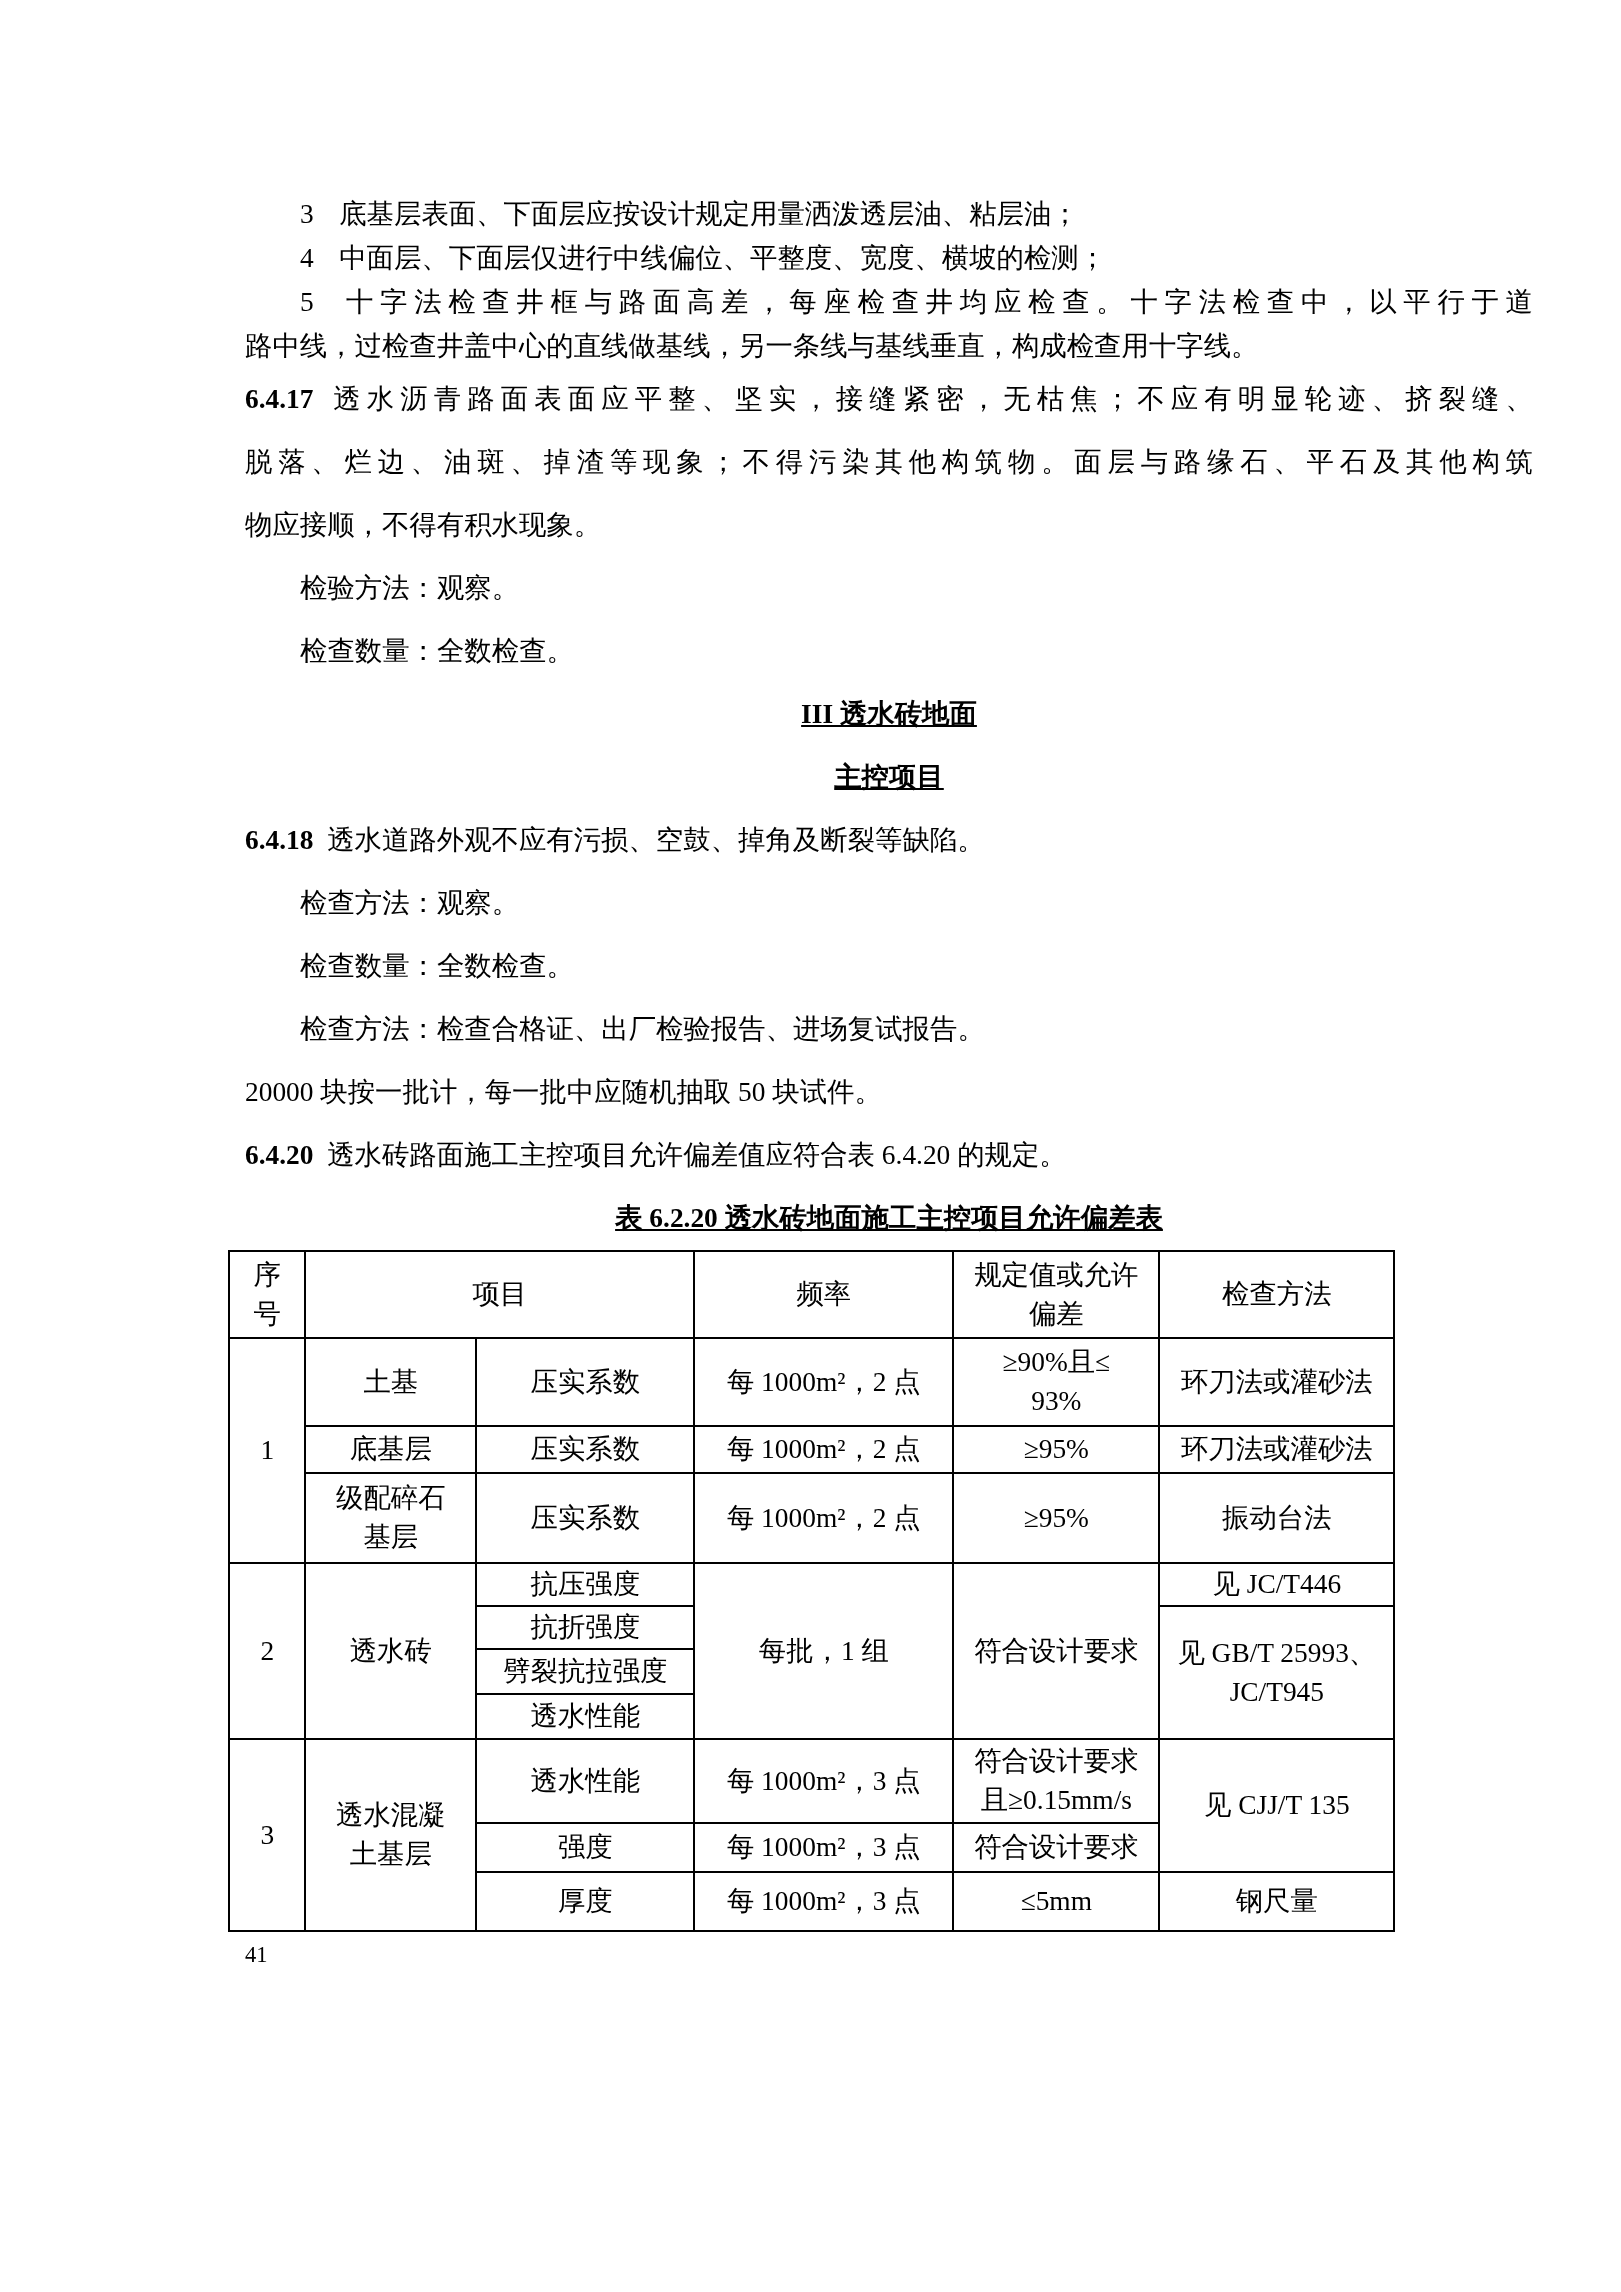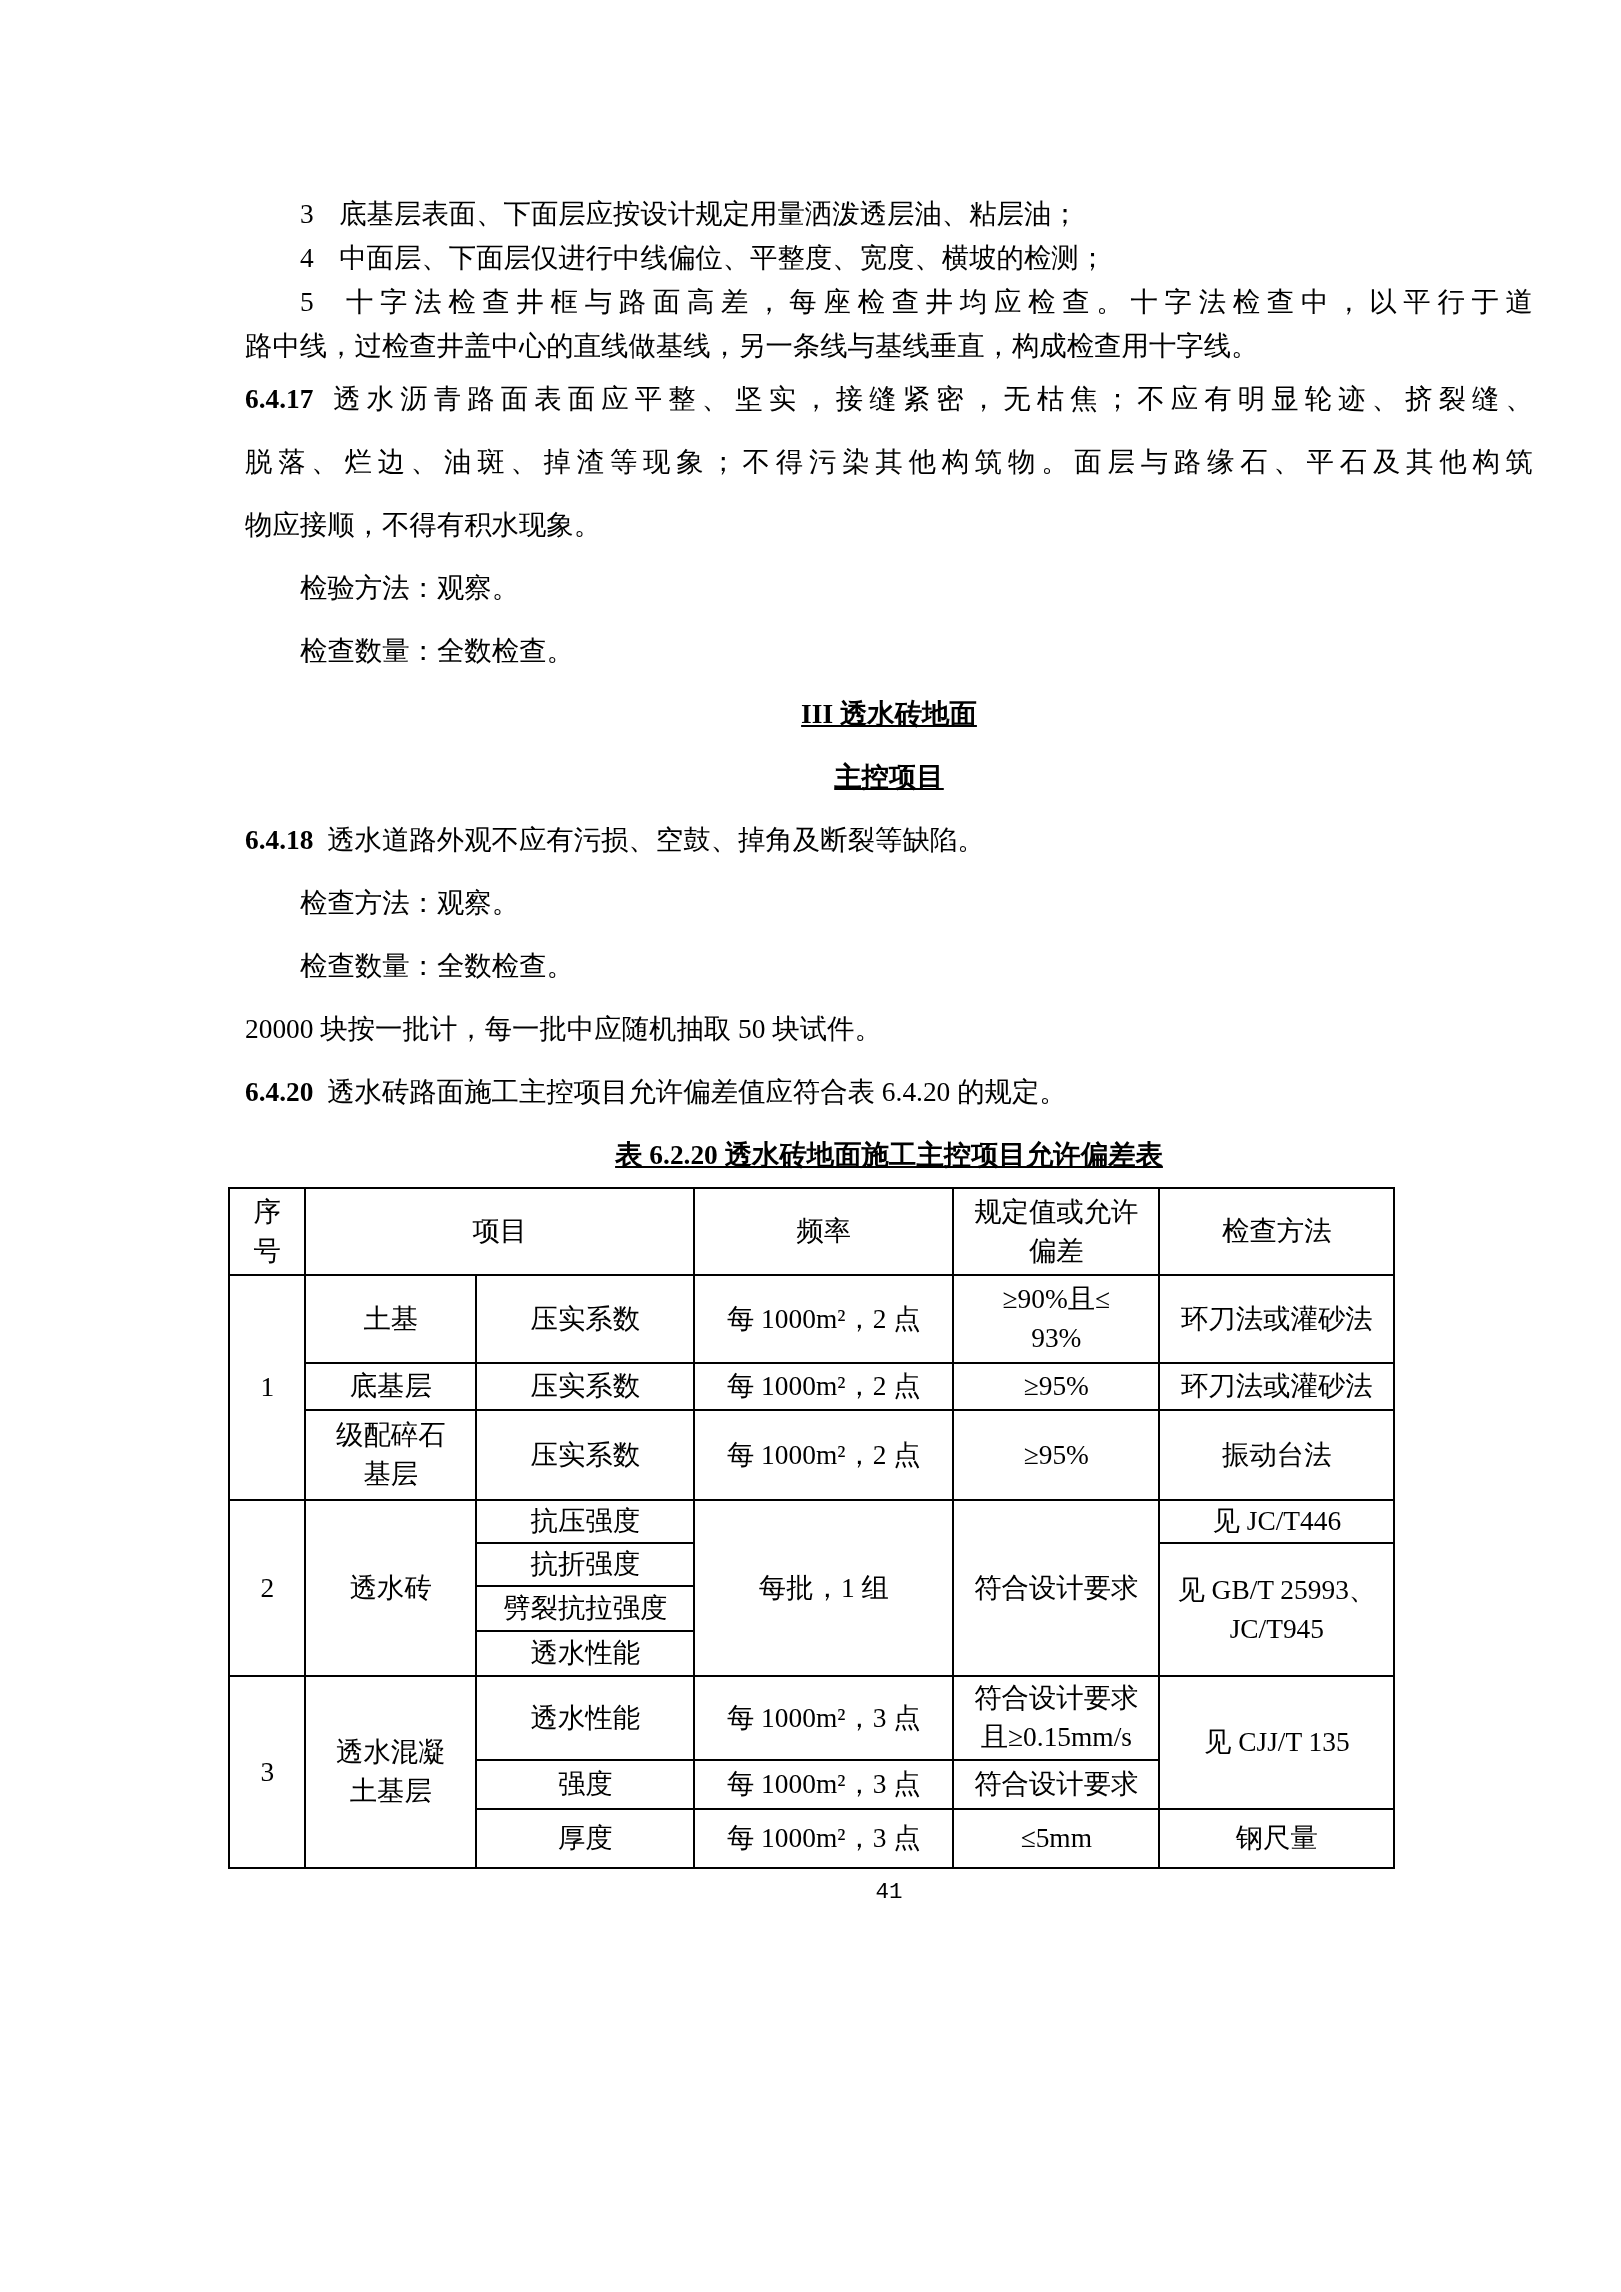--- a/index.html
+++ b/index.html
@@ -37,23 +37,23 @@
     line-height:39px;
     padding:0 3.9px;
     overflow:hidden;
   }
   td.pre{white-space:pre-line;}
   tr.h89{height:87px;} tr.h90{height:88px;} tr.h48{height:47px;}
   tr.h92{height:90px;} tr.h44{height:43px;} tr.h46{height:45px;}
   tr.h86{height:84px;} tr.h50{height:49px;} tr.h54{height:59px;}
   .pagenum{
     margin-top:9.8px;
-    text-align:center;
+    text-align:left;
     font-size:22.5px;
-    font-family:Liberation Mono, monospace;
+    font-family:Liberation Serif, serif;
   }
 </style>
 </head>
 <body>
 
 <div class="page">
 
   <div class="line l45 ind"><span class="item-num">3</span><span>底基层表面、下面层应按设计规定用量洒泼透层油、粘层油；</span></div>
   <div class="line l45 ind"><span class="item-num">4</span><span>中面层、下面层仅进行中线偏位、平整度、宽度、横坡的检测；</span></div>
   <div class="line l45 ind just"><span class="item-num">5</span><span>十字法检查井框与路面高差，每座检查井均应检查。十字法检查中，以平行于道</span></div>
@@ -65,20 +65,21 @@
   <div class="line l64 ind">检验方法：观察。</div>
   <div class="line l64 ind">检查数量：全数检查。</div>
 
   <div class="line l64 center bold">III 透水砖地面</div>
   <div class="line l64 center bold">主控项目</div>
 
   <div class="line l64"><span class="sec-num">6.4.18</span><span>透水道路外观不应有污损、空鼓、掉角及断裂等缺陷。</span></div>
   <div class="line l64 ind">检查方法：观察。</div>
   <div class="line l64 ind">检查数量：全数检查。</div>
 
+  <div class="line l64 ind">检查方法：检查合格证、出厂检验报告、进场复试报告。</div>
   <div class="line l64">20000 块按一批计，每一批中应随机抽取 50 块试件。</div>
 
   <div class="line l64"><span class="sec-num">6.4.20</span><span>透水砖路面施工主控项目允许偏差值应符合表 6.4.20 的规定。</span></div>
 
   <div class="line l64 center bold">表 6.2.20 透水砖地面施工主控项目允许偏差表</div>
 
   <table class="tol">
     <colgroup>
       <col style="width:76px">
         <col style="width:171px">

